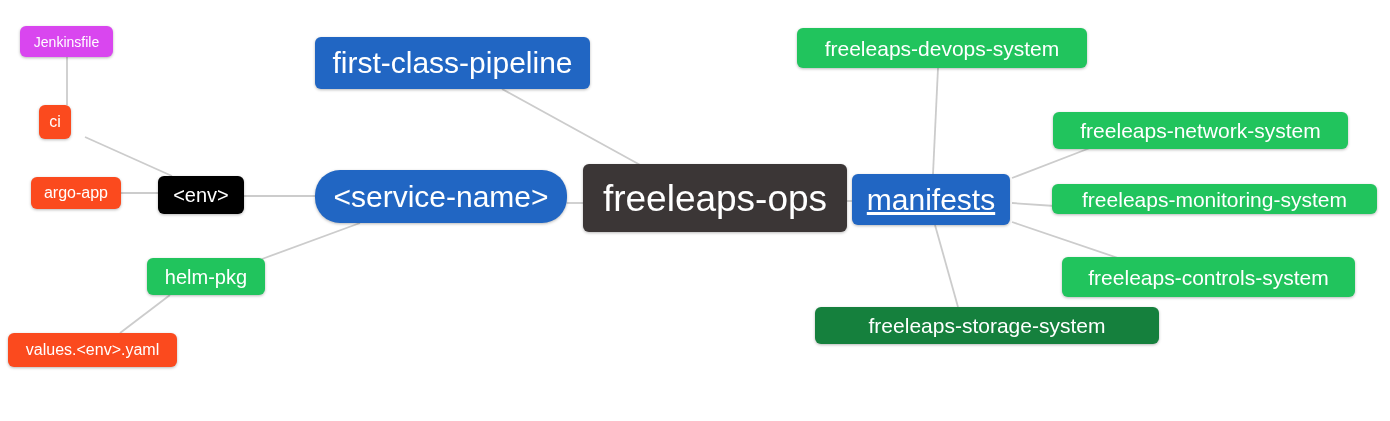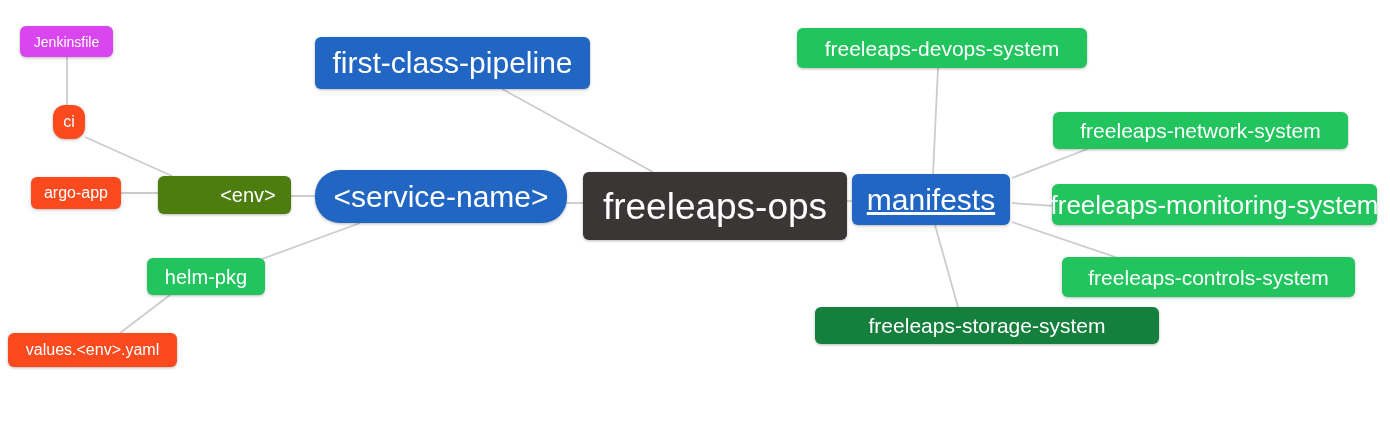--- a/index.html
+++ b/index.html
@@ -50,28 +50,28 @@
       <line x1="158" y1="193" x2="121" y2="193" stroke="#cccccc" stroke-width="1.8"></line>
       <line x1="172" y1="176" x2="85" y2="137" stroke="#cccccc" stroke-width="1.8"></line>
       <line x1="67" y1="105" x2="67" y2="57" stroke="#cccccc" stroke-width="1.8"></line>
       <line x1="170" y1="295" x2="120" y2="333" stroke="#cccccc" stroke-width="1.8"></line>
       <line x1="933" y1="174" x2="938" y2="68" stroke="#cccccc" stroke-width="1.8"></line>
       <line x1="1012" y1="178" x2="1090" y2="148" stroke="#cccccc" stroke-width="1.8"></line>
       <line x1="1012" y1="203" x2="1055" y2="206" stroke="#cccccc" stroke-width="1.8"></line>
       <line x1="1012" y1="222" x2="1118" y2="258" stroke="#cccccc" stroke-width="1.8"></line>
       <line x1="935" y1="225" x2="958" y2="307" stroke="#cccccc" stroke-width="1.8"></line>
     </svg>
-<div class="node" style="left: 583px; top: 172px; width: 264px; height: 68px; font-size: 37px; background: rgb(59, 54, 54);">freeleaps-ops</div>
+<div class="node" style="left: 583px; top: 164px; width: 264px; height: 68px; font-size: 37px; background: rgb(59, 54, 54);">freeleaps-ops</div>
     <div class="node" style="left: 315px; top: 37px; width: 275px; height: 52px; font-size: 30px; background: rgb(33, 102, 195);">first-class-pipeline</div>
     <div class="node" style="left: 315px; top: 170px; width: 252px; height: 53px; font-size: 30px; background: rgb(33, 102, 195); border-radius: 25px;">&lt;service-name&gt;</div>
     <div class="node" style="left: 852px; top: 174px; width: 158px; height: 51px; font-size: 30px; background: rgb(33, 102, 195); text-decoration: underline;">manifests</div>
-    <div class="node" style="left: 158px; top: 176px; width: 86px; height: 38px; font-size: 20px; background: #4d7c0f; padding-left: 47px;">&lt;env&gt;</div>
+    <div class="node" style="left: 158px; top: 176px; width: 86px; height: 38px; font-size: 20px; background: #000000;">&lt;env&gt;</div>
     <div class="node" style="left: 147px; top: 258px; width: 118px; height: 37px; font-size: 20px; background: rgb(33, 196, 93);">helm-pkg</div>
     <div class="node" style="left: 797px; top: 28px; width: 290px; height: 40px; font-size: 21px; background: rgb(33, 196, 93);">freeleaps-devops-system</div>
     <div class="node" style="left: 1053px; top: 112px; width: 295px; height: 37px; font-size: 21px; background: rgb(33, 196, 93);">freeleaps-network-system</div>
-    <div class="node" style="left: 1052px; top: 184px; width: 325px; height: 41px; font-size: 26px; background: rgb(33, 196, 93);">freeleaps-monitoring-system</div>
+    <div class="node" style="left: 1052px; top: 184px; width: 325px; height: 30px; font-size: 21px; background: rgb(33, 196, 93);">freeleaps-monitoring-system</div>
     <div class="node" style="left: 1062px; top: 257px; width: 293px; height: 40px; font-size: 21px; background: rgb(33, 196, 93);">freeleaps-controls-system</div>
     <div class="node" style="left: 815px; top: 307px; width: 344px; height: 37px; font-size: 21px; background: #15803d;">freeleaps-storage-system</div>
-    <div class="node" style="left: 53px; top: 105px; width: 32px; height: 34px; font-size: 16px; background: rgb(251, 74, 30); border-radius: 12px;">ci</div>
+    <div class="node" style="left: 39px; top: 105px; width: 32px; height: 34px; font-size: 16px; background: rgb(251, 74, 30);">ci</div>
     <div class="node" style="left: 31px; top: 177px; width: 90px; height: 32px; font-size: 16px; background: rgb(251, 74, 30);">argo-app</div>
     <div class="node" style="left: 8px; top: 333px; width: 169px; height: 34px; font-size: 16px; background: rgb(251, 74, 30);">values.&lt;env&gt;.yaml</div>
     <div class="node" style="left: 20px; top: 26px; width: 93px; height: 31px; font-size: 14px; background: #d946ef;">Jenkinsfile</div>
   </div>
 
 </body></html>

